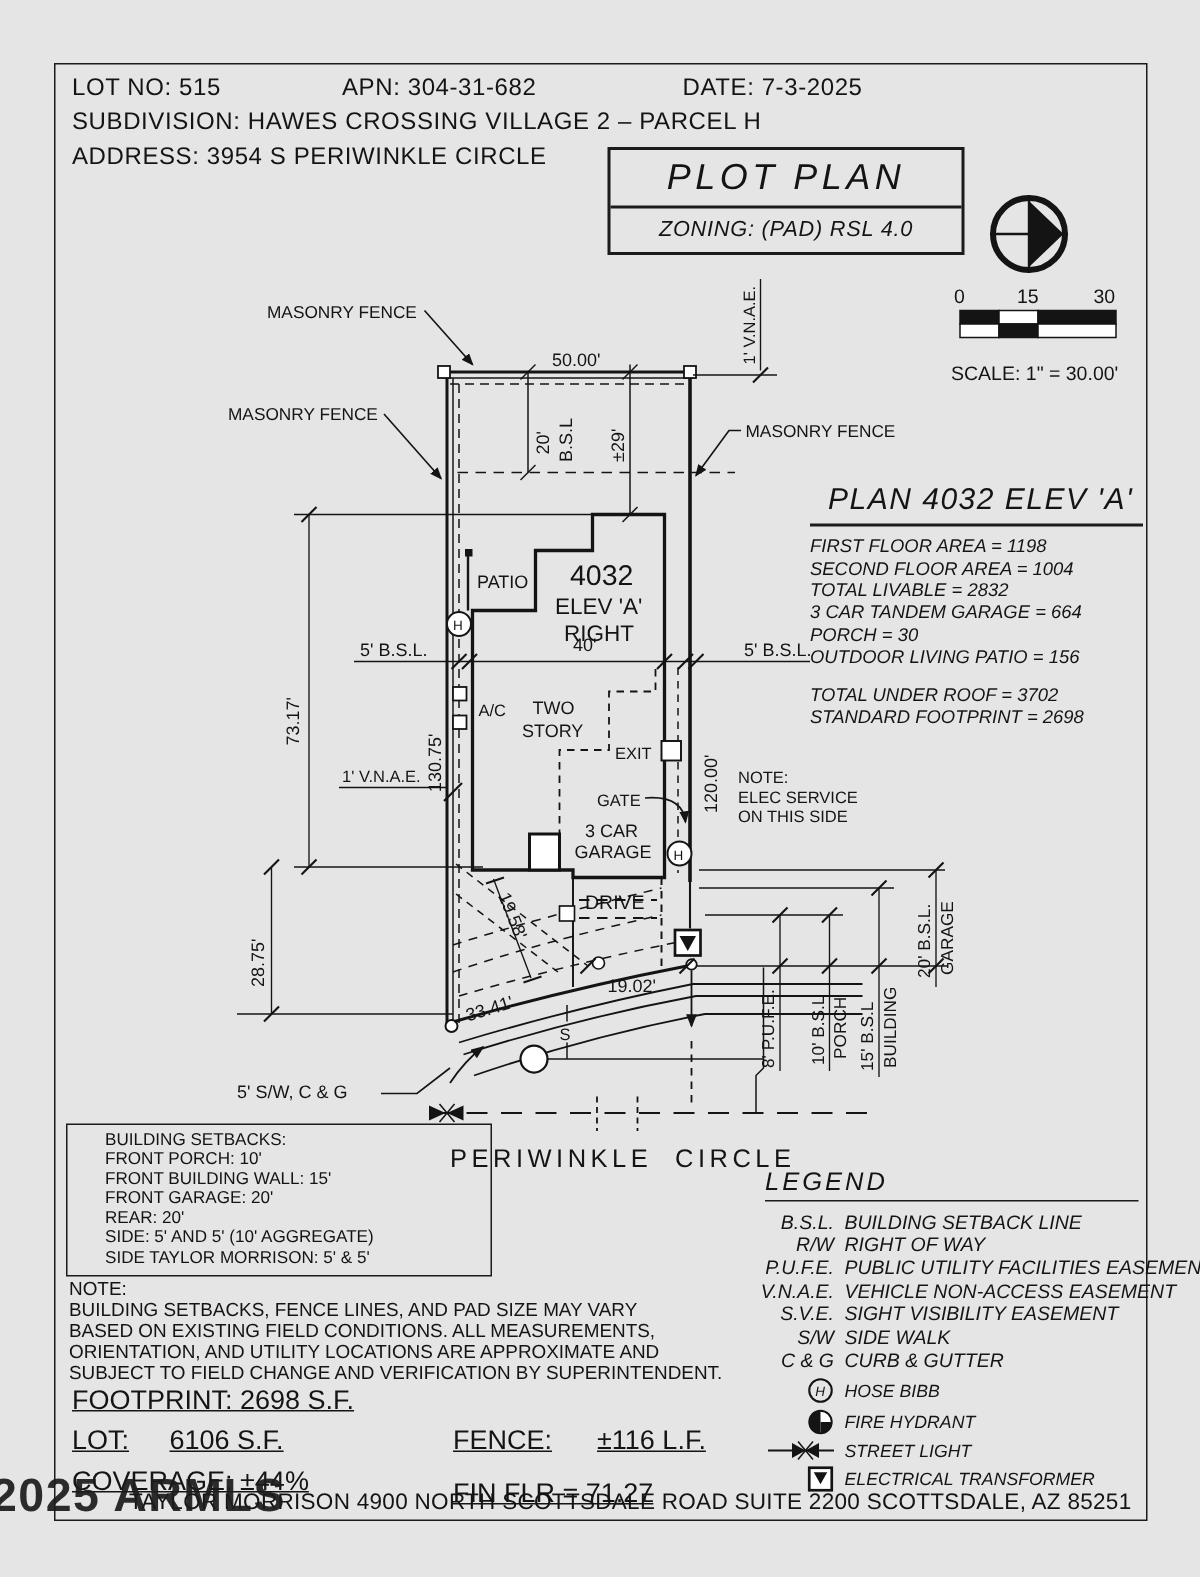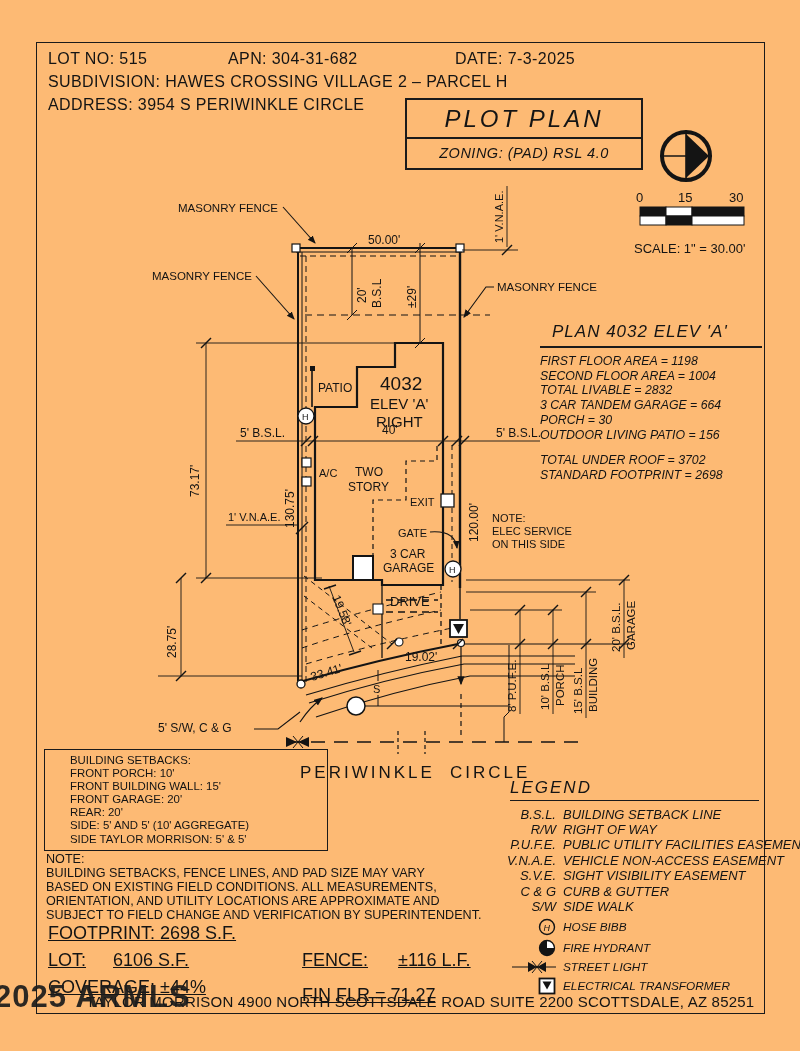--- a/index.html
+++ b/index.html
@@ -1,28 +1,28 @@
 <!DOCTYPE html>
 <html><head>
 <meta charset="utf-8">
 <style>
   html,body{margin:0;padding:0;background:#fff;}
-  #page{position:relative;width:800px;height:1051px;background:#fdba74;overflow:hidden;
+  #page{position:relative;width:800px;height:1051px;background:#e5e5e5;overflow:hidden;
         font-family:"Liberation Sans",sans-serif;color:#141414;}
   .abs{position:absolute;}
   #border{left:36px;top:42px;width:727px;height:970px;border:1.6px solid #1b1b1b;}
   .hline{font-size:16px;letter-spacing:.4px;white-space:nowrap;font-weight:bold;font-weight:normal;}
   .h1{left:48px;top:50px;} .h1b{left:228px;top:50px;} .h1c{left:455px;top:50px;}
   .h2{left:48px;top:73px;} .h3{left:48px;top:96px;}
   #titleblock{left:405px;top:98px;width:234px;height:68px;border:2px solid #1b1b1b;}
   #titleblock .t1{height:37px;border-bottom:2px solid #1b1b1b;display:flex;align-items:center;justify-content:center;
       font-style:italic;font-size:24px;letter-spacing:3px;}
   #titleblock .t2{height:27px;display:flex;align-items:center;justify-content:center;font-style:italic;font-size:14.5px;letter-spacing:.5px;}
   #planinfo{left:540px;top:322px;width:222px;font-style:italic;}
-  #planinfo .pt{font-size:17px;letter-spacing:1px;padding-left:12px;border-bottom:2px solid #1b1b1b;padding-bottom:4px;margin-bottom:6px;}
+  #planinfo .pt{font-size:20px;letter-spacing:1px;padding-left:12px;border-bottom:2px solid #1b1b1b;padding-bottom:4px;margin-bottom:6px;}
   #planinfo .pl{font-size:12.3px;line-height:14.7px;white-space:nowrap;}
   #planinfo .gap{height:11px;}
   #setbacks{left:44px;top:749px;width:232px;border:1.6px solid #1b1b1b;padding:4px 25px;}
   #setbacks div{font-size:11.4px;line-height:13.1px;white-space:nowrap;}
   #noteblock{left:46px;top:853px;width:450px;}
   #noteblock div{font-size:12.6px;line-height:13.9px;white-space:nowrap;}
   .sumline{font-size:18px;white-space:nowrap;text-decoration:underline;}
   #legend{left:486px;top:778px;width:277px;font-style:italic;}
   #legend .lt{font-size:17px;letter-spacing:2px;margin-left:24px;padding-bottom:2px;border-bottom:1.6px solid #1b1b1b;margin-right:4px;margin-left:24px;}
   #legend .lrow{display:flex;align-items:center;line-height:14.9px;font-size:13px;margin-top:0.5px;}
@@ -330,26 +330,26 @@
       </div>
     <div class="lrow">
         <span class="lab">V.N.A.E.</span>
         <span class="desc">VEHICLE NON-ACCESS EASEMENT</span>
       </div>
     <div class="lrow">
         <span class="lab">S.V.E.</span>
         <span class="desc">SIGHT VISIBILITY EASEMENT</span>
       </div>
     <div class="lrow">
+        <span class="lab">S/W</span>
+        <span class="desc">SIDE WALK</span>
+      </div>
+    <div class="lrow">
         <span class="lab">C &amp; G</span>
         <span class="desc">CURB &amp; GUTTER</span>
-      </div>
-    <div class="lrow">
-        <span class="lab">S/W</span>
-        <span class="desc">SIDE WALK</span>
       </div>
 
     <div class="srow">
       <span class="sic">
         <svg width="18" height="18">
             <circle cx="9" cy="9" r="7.5" fill="none" stroke="#141414" stroke-width="1.4"></circle>
             <text x="5.5" y="12.5" font-size="9" fill="#141414">H</text>
           </svg>
       </span>
       <span class="desc">HOSE BIBB</span>

